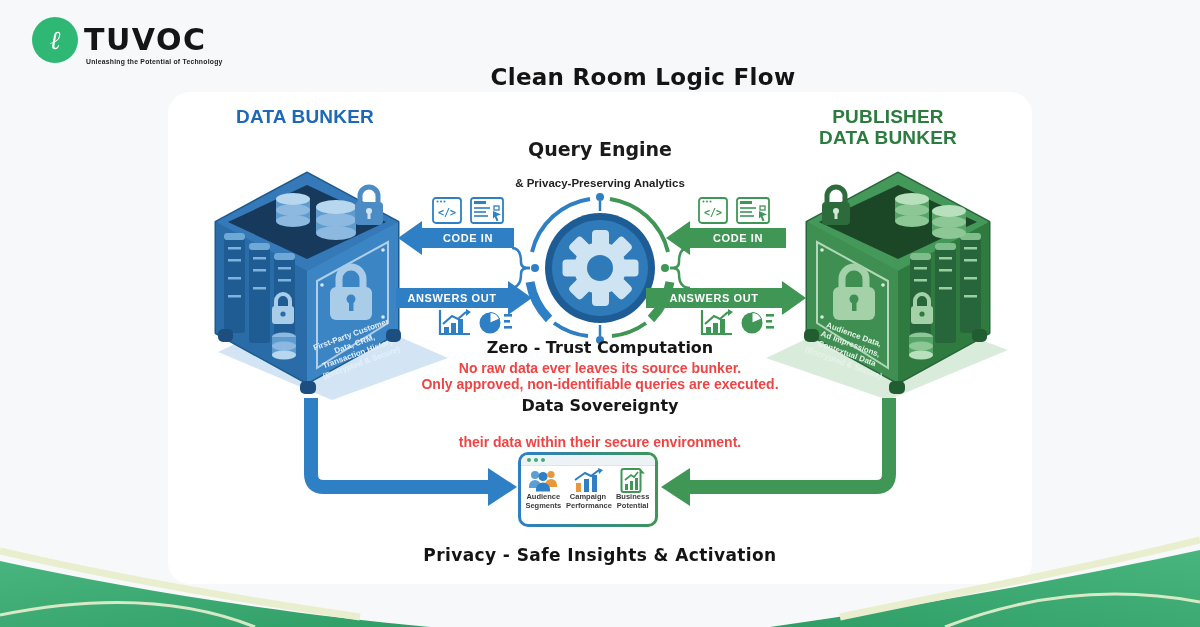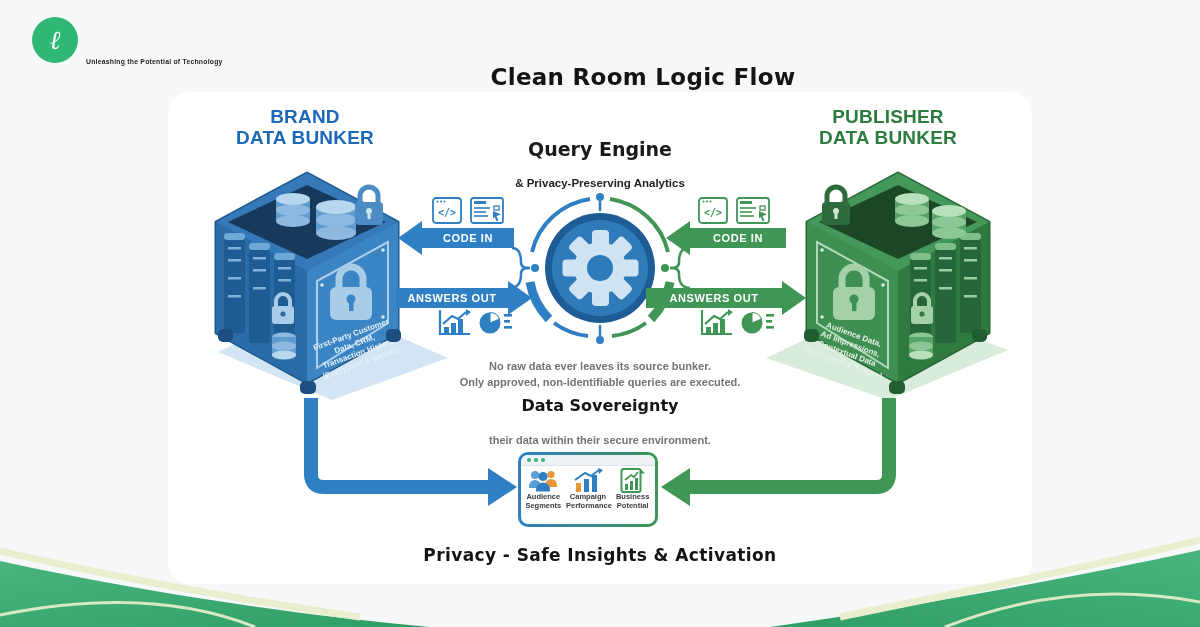--- a/index.html
+++ b/index.html
@@ -10,21 +10,21 @@
   .abs { position:absolute; }
   .ctr { left:0; width:1200px; text-align:center; }
   .head-font { font-family:"DejaVu Sans", sans-serif; }
 
   .main-title { top:64px; font-size:23px; font-weight:800; color:#141414; letter-spacing:.3px;margin-left:43px; }
   .bunker-head { width:220px; text-align:center; font-size:19px; line-height:21px; font-weight:800; letter-spacing:.2px; }
   .bh-blue { color:#1e68b8; } .bh-green { color:#2c7c3f; }
   .qe-title { top:138px; font-size:19px; font-weight:700; color:#1a1a1a; }
   .qe-sub { font-size:11.5px; font-weight:600; color:#222; }
   .sec-title { font-size:16px; font-weight:800; color:#161616; }
-  .sec-line { font-size:11px; font-weight:600; color:#737373; }
+  .sec-line { font-size:14px; font-weight:600; color:#ef4444; }
   .caption { top:545px; font-size:17px; font-weight:800; color:#141414; letter-spacing:.4px; }
 
   
   .logo-circle { left:32px; top:17px; width:46px; height:46px; border-radius:50%; background:#2eb873;
                  display:flex; align-items:center; justify-content:center; }
   .logo-glyph { font-family:"DejaVu Serif", serif; font-style:italic; font-size:26px; color:#ffffff; }
   .logo-brand { left:84px; top:22px; font-size:30px; font-weight:900; color:#151515; letter-spacing:1.5px; }
   .logo-tag { left:86px; top:58px; font-size:6.8px; font-weight:700; color:#1d1d1d; letter-spacing:.25px; }
 
   
@@ -84,26 +84,26 @@
         </linearGradient>
       </defs>
     <path d="M430,20 C300,48 160,74 0,97 L430,97 Z" fill="url(#gr)"></path>
     <path d="M430,10 C310,40 180,64 70,87" stroke="#e9efce" stroke-width="7" fill="none"></path>
     <path d="M430,72 Q300,48 175,97" stroke="#e9efce" stroke-width="3" fill="none" opacity=".9"></path>
   </svg>
 
   <div class="abs logo-circle">
     <span class="logo-glyph">ℓ</span>
   </div>
+  <div class="abs logo-brand head-font">TUVOC</div>
   <div class="abs logo-tag">Unleashing the Potential of Technology</div>
 
   <div class="abs ctr main-title head-font">Clean Room Logic Flow</div>
 
   <div class="abs bunker-head bh-blue" style="left:195px;top:106px">
-    <div>BRAND</div>
     <div>DATA BUNKER</div>
   </div>
   <div class="abs bunker-head bh-green" style="left:778px;top:106px">
     <div>PUBLISHER</div>
     <div>DATA BUNKER</div>
   </div>
 
   <div class="abs ctr qe-title head-font">Query Engine</div>
   <div class="abs ctr qe-sub" style="top:177px">&amp; Privacy-Preserving Analytics</div>
 
@@ -401,20 +401,21 @@
     <polygon points="28,1 33,4 28,8" fill="#3f9655"></polygon>
   </svg>
   <svg class="abs" style="left:740px;top:309px" width="36" height="27" viewBox="0 0 36 27">
     <circle cx="12" cy="14" r="10.5" fill="#3f9655"></circle>
     <path d="M12,14 L12,3.5 A10.5,10.5 0 0 1 21.5,10 Z" fill="#fff" stroke="#3f9655" stroke-width="1"></path>
     <rect x="26" y="5" width="8" height="2.6" fill="#3f9655"></rect>
       <rect x="26" y="11" width="6" height="2.6" fill="#3f9655"></rect>
       <rect x="26" y="17" width="8" height="2.6" fill="#3f9655"></rect>
   </svg>
 
+  <div class="abs ctr sec-title head-font" style="top:338px">Zero - Trust Computation</div>
   <div class="abs ctr sec-line" style="top:360px">No raw data ever leaves its source bunker.</div>
   <div class="abs ctr sec-line" style="top:376px">Only approved, non-identifiable queries are executed.</div>
   <div class="abs ctr sec-title head-font" style="top:396px">Data Sovereignty</div>
   <div class="abs ctr sec-line" style="top:434px">their data within their secure environment.</div>
 
   <div class="abs dash">
     <div class="dash-in">
       <div class="dash-bar">
         <div class="dot3"></div>
         <div class="dot3"></div>

